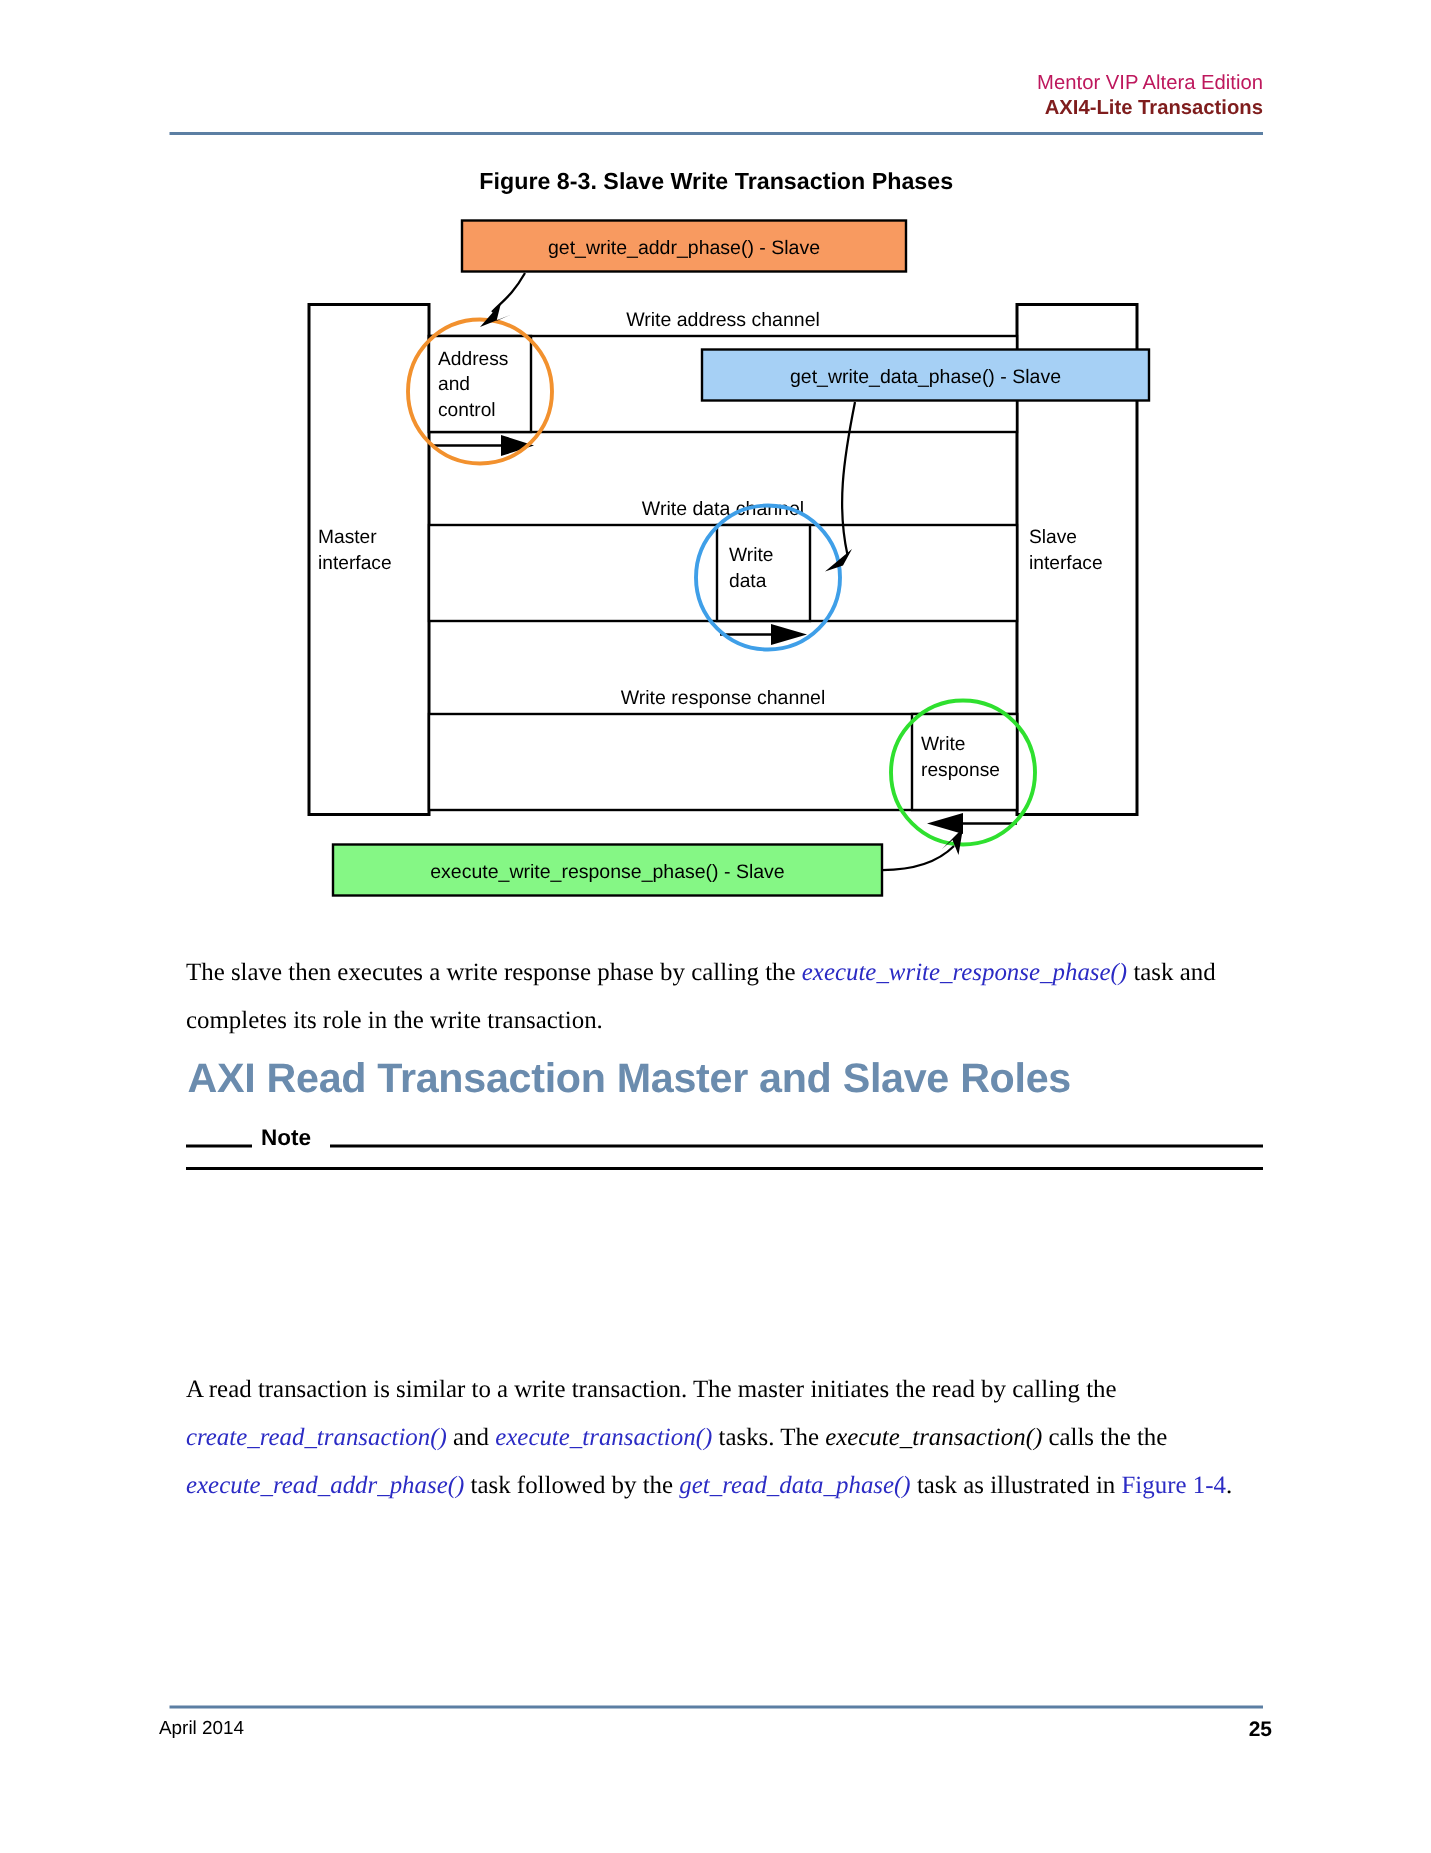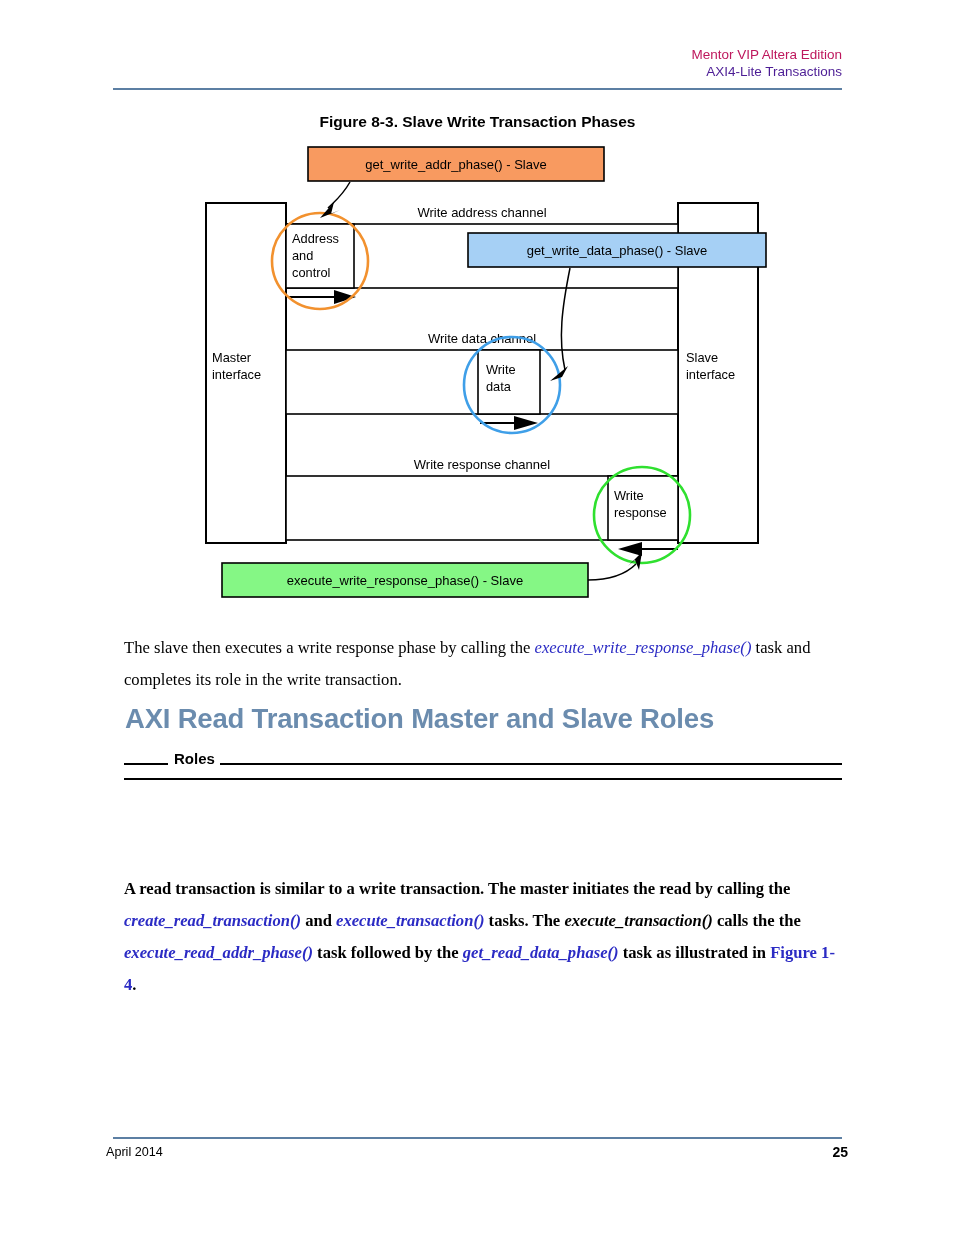--- a/index.html
+++ b/index.html
@@ -26,22 +26,22 @@
     font-family: "Liberation Sans", sans-serif;
   }
   #page-header .hdr-line1 {
     font-size: 13.5px;
     line-height: 17px;
     color: #be185d;
   }
   #page-header .hdr-line2 {
     font-size: 13.5px;
     line-height: 17px;
-    font-weight: normal;
-    color: #4c1d95;
+    font-weight: bold;
+    color: #7f1d1d;
   }
   #header-rule {
     position: absolute;
     left: 113px;
     top: 88px;
     width: 729px;
     height: 2px;
     background: #5c7fa3;
   }
 
@@ -179,23 +179,22 @@
   }
   #note-rule-bottom {
     margin-top: 8px;
     width: 100%;
     height: 2px;
     background: #000;
   }
 
   #para-read-intro {
     left: 124px;
-    top: 873px;
+    top: 910px;
     width: 722px;
-    font-weight: bold;
   }
 
   
   #footer-rule {
     position: absolute;
     left: 113px;
     top: 1137px;
     width: 729px;
     height: 2px;
     background: #5c7fa3;
@@ -316,21 +315,21 @@
 
 <div class="body-par" id="para-slave-exec">
   <span>The slave then executes a write response phase by calling the </span><span class="code-link">execute_write_response_phase()</span><span> task and completes its role in the write transaction.</span>
 </div>
 
 <div id="section-heading">AXI Read Transaction Master and Slave Roles</div>
 
 <div id="note-block">
   <div id="note-head-row">
     <div id="note-rule-left"></div>
-    <div id="note-label">Roles</div>
+    <div id="note-label">Note</div>
     <div id="note-rule-right"></div>
   </div>
   <div id="note-rule-bottom"></div>
 </div>
 
 <div class="body-par" id="para-read-intro">
   <span>A read transaction is similar to a write transaction. The master initiates the read by calling the </span><span class="code-link">create_read_transaction()</span><span> and </span><span class="code-link">execute_transaction()</span><span> tasks. The </span><span class="code-plain">execute_transaction()</span><span> calls the the </span><span class="code-link">execute_read_addr_phase()</span><span> task followed by the </span><span class="code-link">get_read_data_phase()</span><span> task as illustrated in </span><span class="xref">Figure 1-4</span><span>.</span>
 </div>
 
 <div id="footer-rule"></div>

